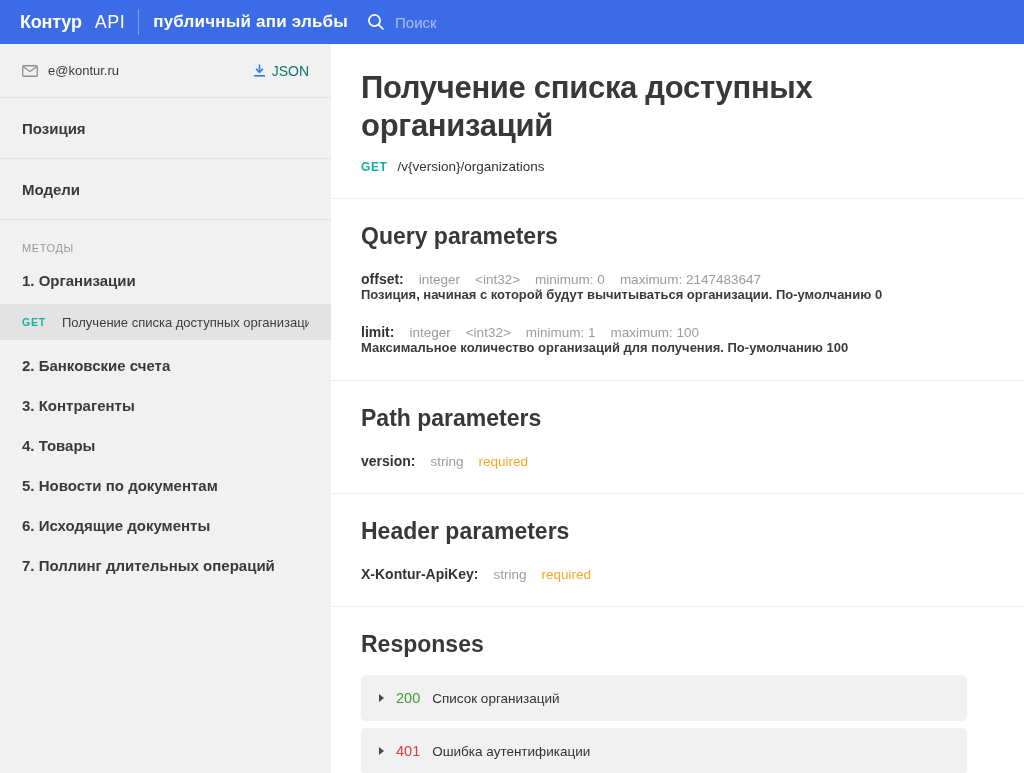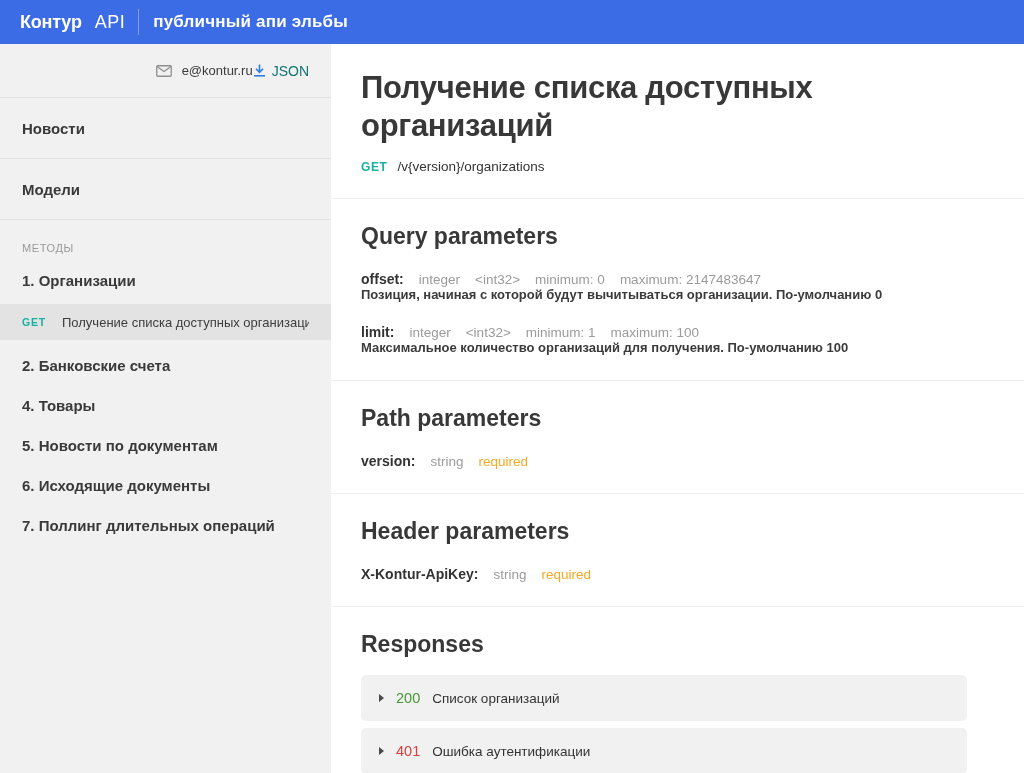--- a/index.html
+++ b/index.html
@@ -41,21 +41,21 @@
   .layout { display: flex; height: 729px; }
 
   
   .sidebar {
     width: 331px; flex: 0 0 331px;
     background: #f1f1f1;
     overflow: hidden;
   }
   .account-row {
     height: 53px;
-    display: flex; align-items: center; justify-content: flex-end;
+    display: flex; align-items: center; justify-content: space-between;
     padding: 0 22px;
   }
   .account-email { display: flex; align-items: center; font-size: 13px; color: #3b3b3b; }
   .account-email svg { margin-right: 10px; }
   .json-link {
     display: flex; align-items: center;
     color: #0f766e; font-size: 14px; text-decoration: none; cursor: pointer;
   }
   .json-link svg { margin-right: 6px; }
   .side-divider { height: 1px; background: #e2e2e2; }
@@ -141,20 +141,27 @@
 </head>
 <body>
 
 <header class="topbar">
   <div class="logo">
     <span class="logo-brand">Контур</span>
     <span class="logo-product">API</span>
   </div>
   <div class="topbar-divider"></div>
   <div class="topbar-subtitle">публичный апи эльбы</div>
+  <div class="searchbox">
+    <svg width="18" height="18" viewBox="0 0 18 18">
+      <circle cx="7.5" cy="7.5" r="5.6" fill="none" stroke="#ffffff" stroke-width="1.7"></circle>
+      <line x1="11.8" y1="11.8" x2="16" y2="16" stroke="#ffffff" stroke-width="1.7" stroke-linecap="round"></line>
+    </svg>
+    <input class="search-input" type="text" placeholder="Поиск" style="">
+  </div>
 </header>
 
 <div class="layout">
 
   <aside class="sidebar">
     <div class="account-row">
       <div class="account-email">
         <svg width="16" height="12" viewBox="0 0 16 12">
           <rect x="0.75" y="0.75" width="14.5" height="10.5" rx="1" fill="none" stroke="#8f8f8f" stroke-width="1.3"></rect>
           <polyline points="1,1.5 8,6.5 15,1.5" fill="none" stroke="#8f8f8f" stroke-width="1.3"></polyline>
@@ -166,21 +173,21 @@
           <line x1="6.5" y1="0.5" x2="6.5" y2="7.5" stroke="#2b7de2" stroke-width="1.6"></line>
           <polyline points="3,4.8 6.5,8.3 10,4.8" fill="none" stroke="#2b7de2" stroke-width="1.6"></polyline>
           <line x1="1" y1="11.8" x2="12" y2="11.8" stroke="#2b7de2" stroke-width="1.6"></line>
         </svg>
         <span>JSON</span>
       </a>
     </div>
     <div class="side-divider"></div>
 
     <div class="side-nav-item">
-      <span>Новости</span>
+      <span>Позиция</span>
     </div>
     <div class="side-divider"></div>
 
     <div class="side-nav-item">
       <span>Модели</span>
     </div>
     <div class="side-divider"></div>
 
     <div class="methods-heading">МЕТОДЫ</div>
 
@@ -188,20 +195,23 @@
       <span>1. Организации</span>
     </div>
 
     <div class="endpoint-row">
       <span class="endpoint-method">GET</span>
       <span class="endpoint-label">Получение списка доступных организаций</span>
     </div>
 
     <div class="method-group spaced">
       <span>2. Банковские счета</span>
+    </div>
+    <div class="method-group spaced">
+      <span>3. Контрагенты</span>
     </div>
     <div class="method-group spaced">
       <span>4. Товары</span>
     </div>
     <div class="method-group spaced">
       <span>5. Новости по документам</span>
     </div>
     <div class="method-group spaced">
       <span>6. Исходящие документы</span>
     </div>

